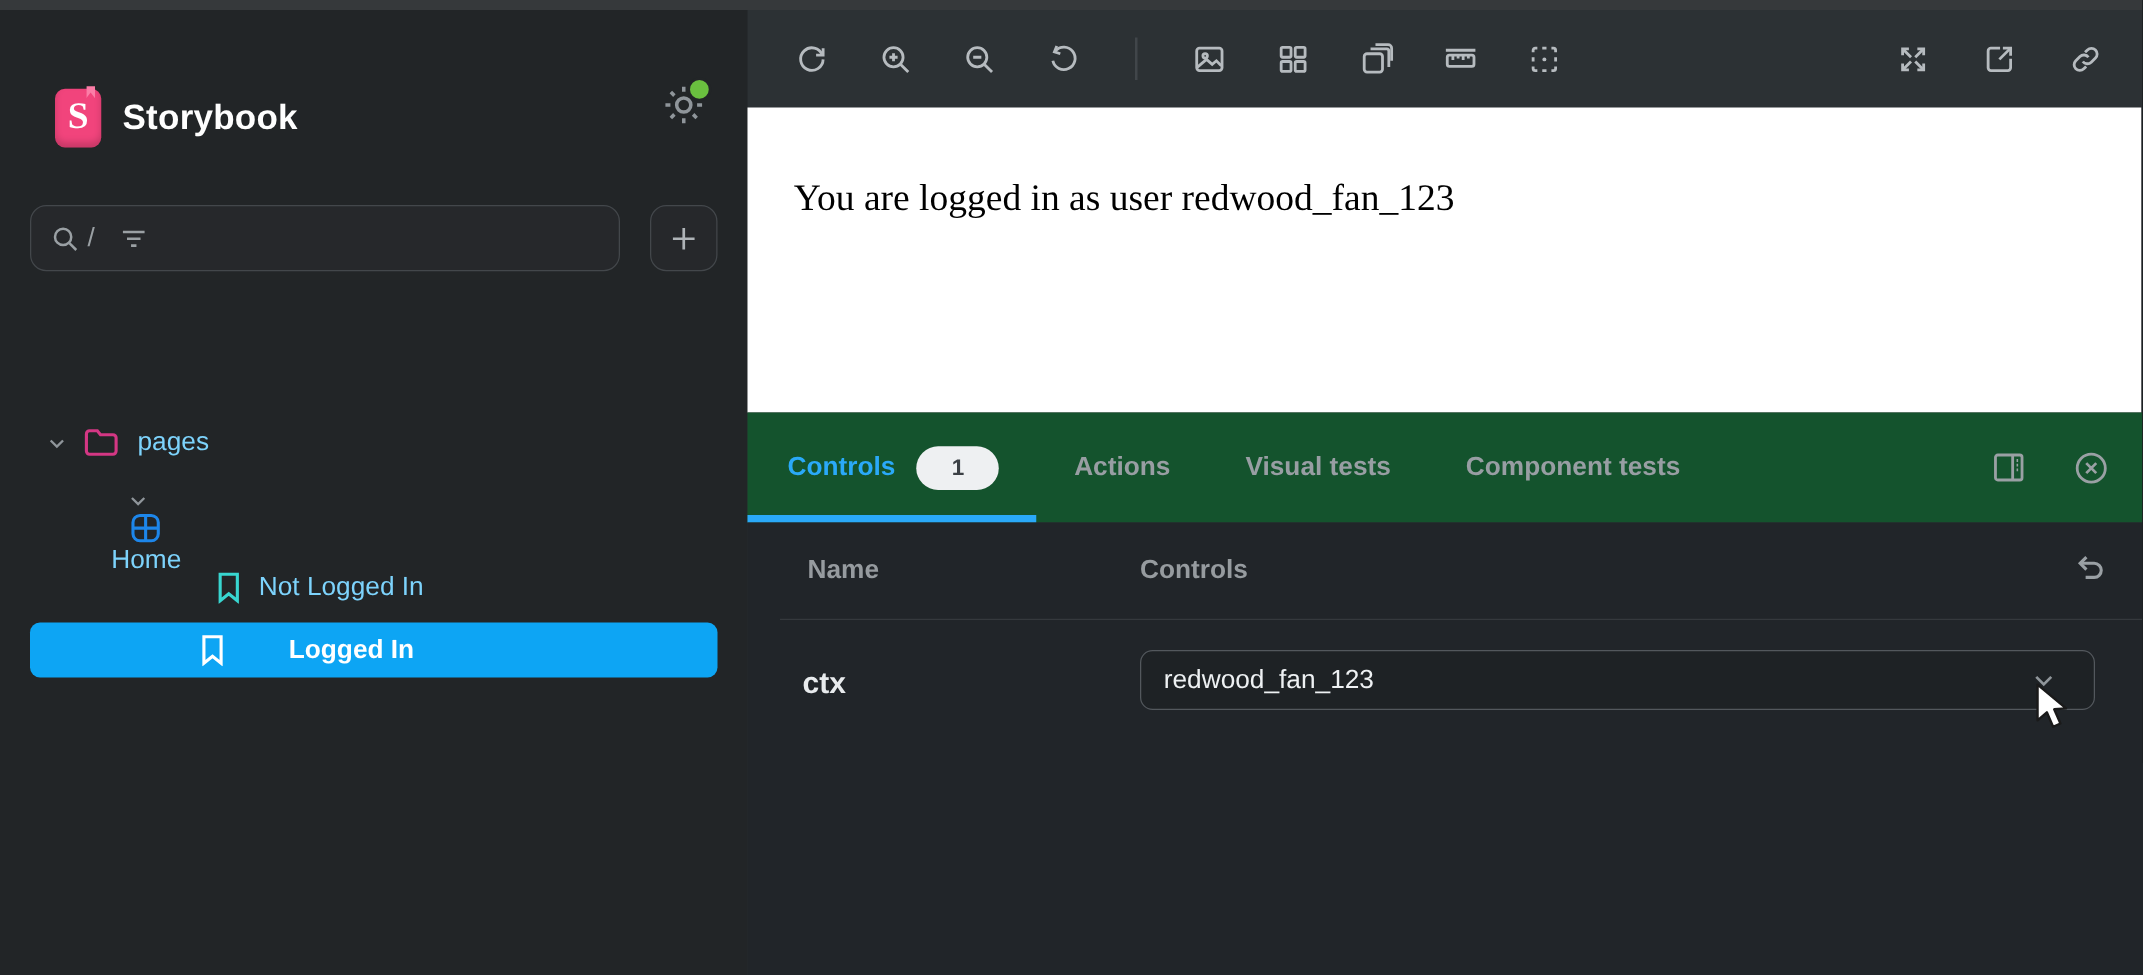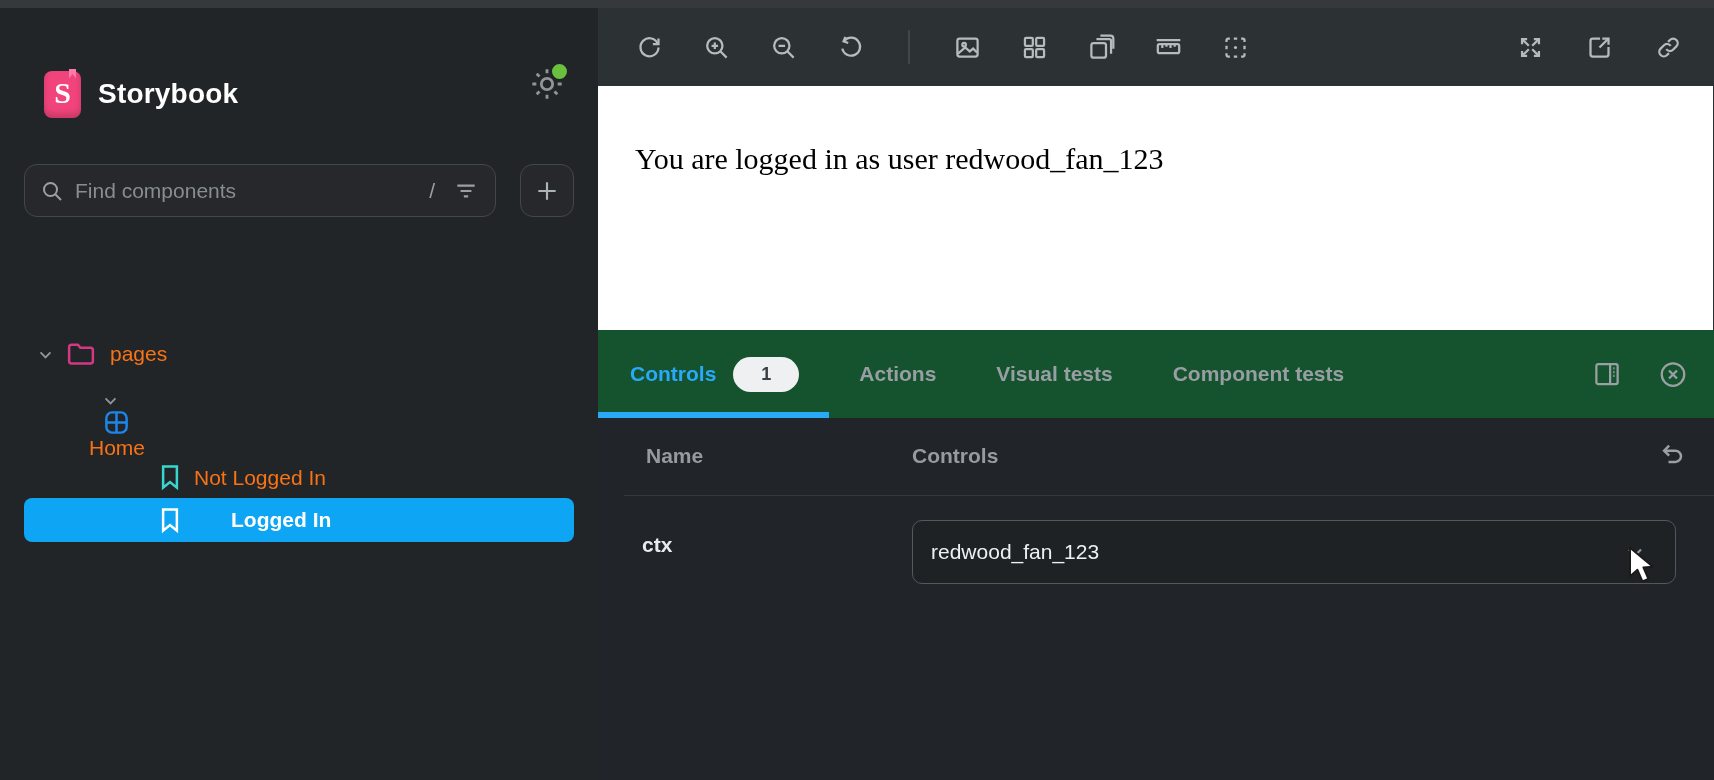--- a/index.html
+++ b/index.html
@@ -44,25 +44,25 @@
     margin-left:24px; width:54px; height:53px; border:1.5px solid #43474b; border-radius:13px;
     background:#26282b; color:#aeb3b7; display:flex; align-items:center; justify-content:center; cursor:pointer;
   }
 
   
   .tree-section-header { position:absolute; left:24px; top:266px; width:550px; height:32px; display:flex; align-items:center; color:#8f959a; }
   .tree-section-header .chev { margin-left:13px; }
   .section-label { font-size:15px; font-weight:700; letter-spacing:3.5px; margin-left:13px; color:#90969b; }
   .collapse-btn { position:absolute; left:530px; top:-4px; width:36px; height:44px; color:#8f959a; cursor:pointer; }
 
-  .tree-row { position:absolute; height:40px; display:flex; align-items:center; color:#f97316; font-size:21px; cursor:pointer; }
+  .tree-row { position:absolute; height:40px; display:flex; align-items:center; color:#7dd3fc; font-size:21px; cursor:pointer; }
   .tree-row .chev { color:#8f959a; flex:0 0 auto; }
   .row-pages  { left:37px; top:326px; }
   .row-home   { left:75px; top:384px;flex-direction:column; }
-  .row-notlogged { left:148px; top:442px;align-items:flex-end; }
+  .row-notlogged { left:161px; top:442px; }
   .row-logged {
     left:24px; top:490px; width:550px; height:44px; border-radius:8px;
     background:#0da5f4; color:#fff; font-weight:700; padding-left:124px;gap:36px;
   }
   .tree-icon { margin:0 0 0 12px; flex:0 0 auto; }
   .tree-label { margin-left:14px; white-space:nowrap; }
   .row-logged .tree-label { margin-left:15px; }
   .folder-icon { color:#d43784; }
   .component-icon { color:#1d86ea; }
   .story-icon { color:#38d6d0; }
@@ -98,23 +98,23 @@
 
   .panel-body { position:absolute; left:0; top:410px; width:1116px; height:362px; background:#212529; }
   .grid-header { position:absolute; left:0; top:0; width:1116px; height:77px; }
   .col-head { position:absolute; top:26px; color:#969b9f; font-size:21px; font-weight:700; }
   .col-name { left:48px; }
   .col-control { left:314px; }
   .reset-btn { position:absolute; left:1058px; top:22px; width:30px; height:30px; color:#9aa0a4; cursor:pointer; }
   .grid-divider { position:absolute; left:26px; top:77px; width:1090px; height:1px; background:#35393d; }
 
   .arg-row { position:absolute; left:0; top:77px; width:1116px; height:130px; }
-  .arg-name { position:absolute; left:44px; top:38px; color:#e8ebed; font-size:21px; font-weight:700; }
+  .arg-name { position:absolute; left:44px; top:38px; color:#e8ebed; font-size:24px; font-weight:700; }
   .control-select {
-    position:absolute; left:314px; top:25px; width:764px; height:64px;
+    position:absolute; left:314px; top:25px; width:764px; height:48px;
     background:#1e2225; border:1.5px solid #53585d; border-radius:10px;
     display:flex; align-items:center; cursor:pointer;
   }
   .control-input {
     flex:1; background:transparent; border:none; outline:none; color:#eef1f3;
     font-size:21px; padding:0 0 0 18px; font-family:inherit; min-width:0;
   }
   .select-chevron { color:#8f959a; margin-right:28px; flex:0 0 auto; }
 
   
@@ -145,21 +145,20 @@
       </svg>
       <div class="gear-dot"></div>
     </div>
 
     <div class="search-row">
       <div class="search-box">
         <svg class="mag" width="24" height="24" viewBox="0 0 24 24" fill="none" stroke="currentColor" stroke-width="2">
           <circle cx="10.5" cy="10.5" r="6.5"></circle>
             <path d="M15.5 15.5 21 21"></path>
         </svg>
-        <input class="search-input" type="text" placeholder="Find components" style="">
         <span class="slash-key">/</span>
         <svg width="26" height="26" viewBox="0 0 24 24" fill="none" stroke="currentColor" stroke-width="2" style="color:#9aa0a4">
           <path d="M4 7h16M7 12h10M10 17h4"></path>
         </svg>
       </div>
       <div class="plus-btn">
         <svg width="26" height="26" viewBox="0 0 24 24" fill="none" stroke="currentColor" stroke-width="2">
           <path d="M12 4v16M4 12h16"></path>
         </svg>
       </div>

